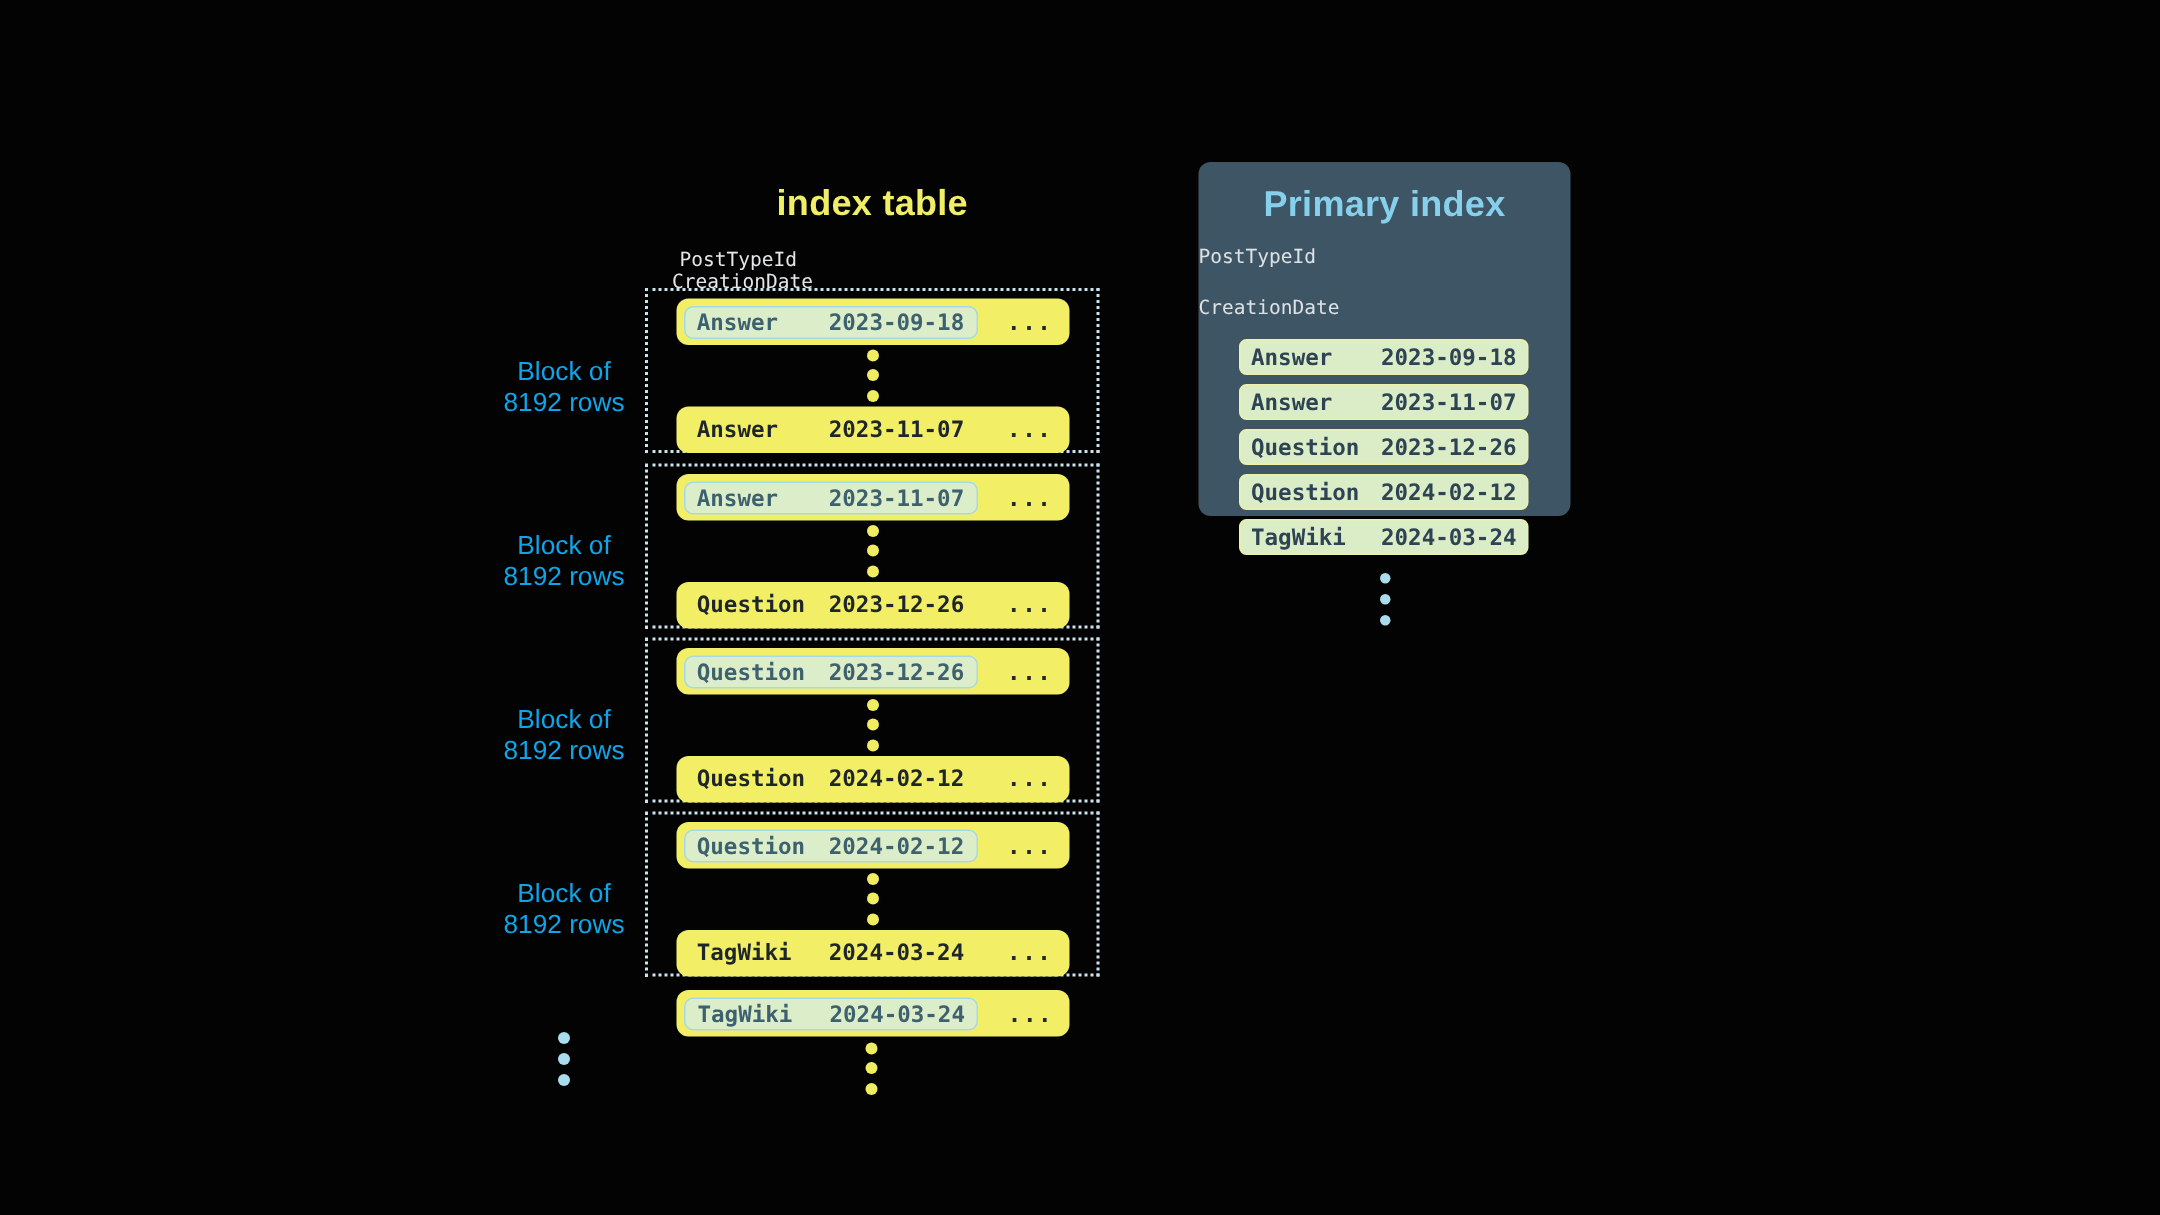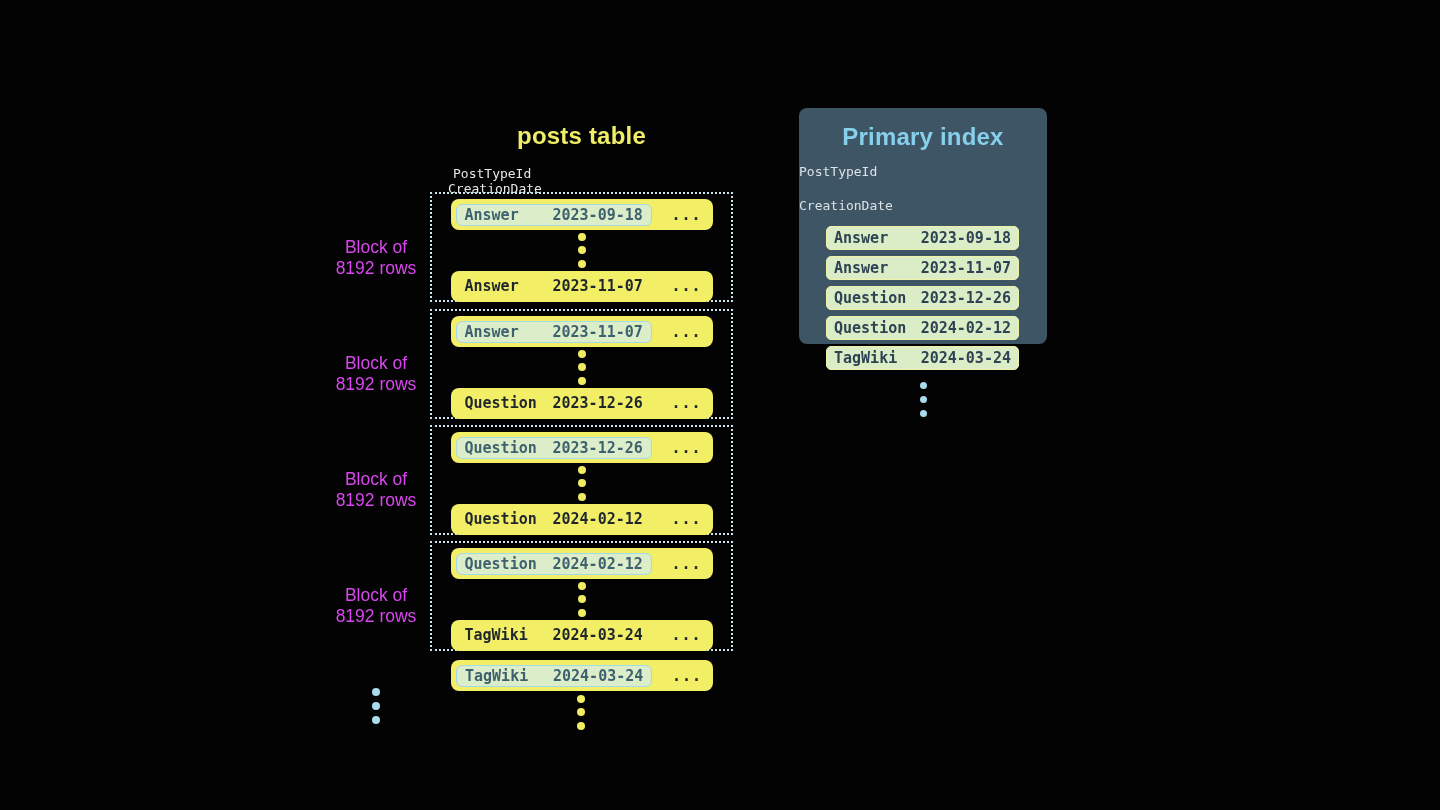--- a/index.html
+++ b/index.html
@@ -23,21 +23,21 @@
   .posts-headers .h3{margin-left:36px;}
 
   .block{
     position:absolute;left:430px;width:303px;height:110px;box-sizing:border-box;
     border:2px dotted #c9e4ee;
     display:flex;flex-direction:column;justify-content:space-between;
     align-items:center;padding:5px 0 3px 0;
   }
   .block-label{
     position:absolute;left:320px;width:112px;text-align:center;
-    color:#d946ef;font-size:17.5px;line-height:21px;font-weight:400;
+    color:#0ea5e9;font-size:17.5px;line-height:21px;font-weight:400;
   }
 
   .row{
     width:262px;height:31px;box-sizing:border-box;background:#f2ef67;
     border-radius:8px;display:flex;align-items:center;flex:none;
     font-family:"DejaVu Sans Mono",monospace;font-weight:bold;font-size:15px;
   }
   .row.plain{padding:0 11px 0 14px;color:#1f262b;}
   .row.highlighted{padding:0 11px 0 5px;color:#3e6170;}
   .hl-pill{
@@ -78,21 +78,21 @@
     padding:0 7px;color:#2e4353;
     font-family:"DejaVu Sans Mono",monospace;font-weight:bold;font-size:15px;
   }
   .index-panel .vdots{margin-top:8px;}
 </style>
 </head>
 <body>
 
 <div class="canvas">
 
-  <div class="posts-title">posts table</div>
+  <div class="posts-title">index table</div>
 
   <div class="posts-headers mono">
     <span class="h1">PostTypeId</span>
     <span class="h2">CreationDate</span>
     <span class="h3">...</span>
   </div>
 
   <div class="block-label" style="top:237px;">
     <div>Block of</div>
     <div>8192 rows</div>

